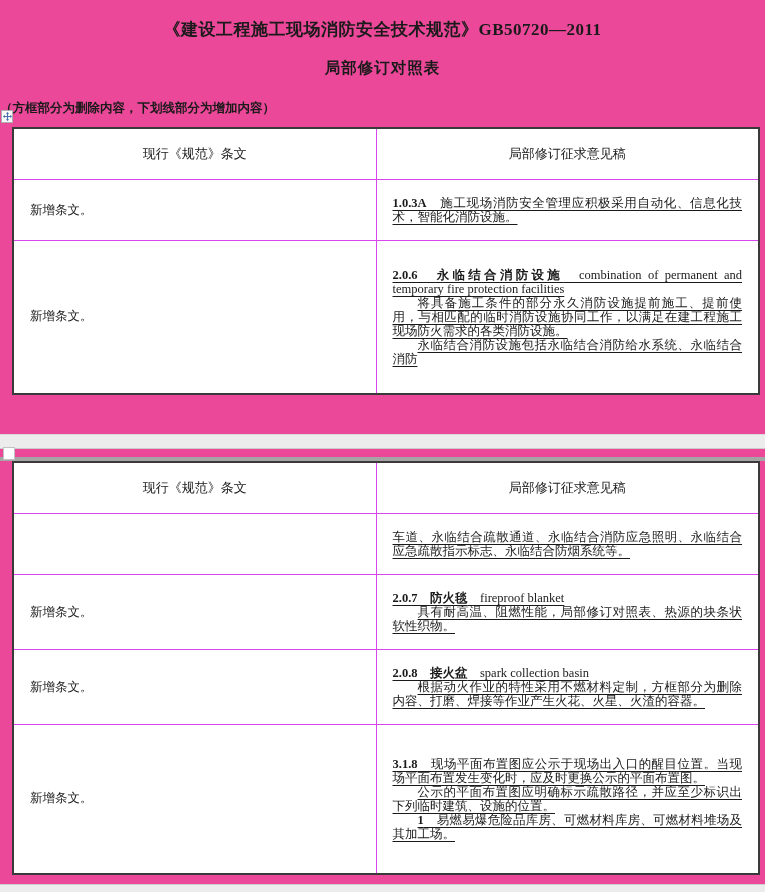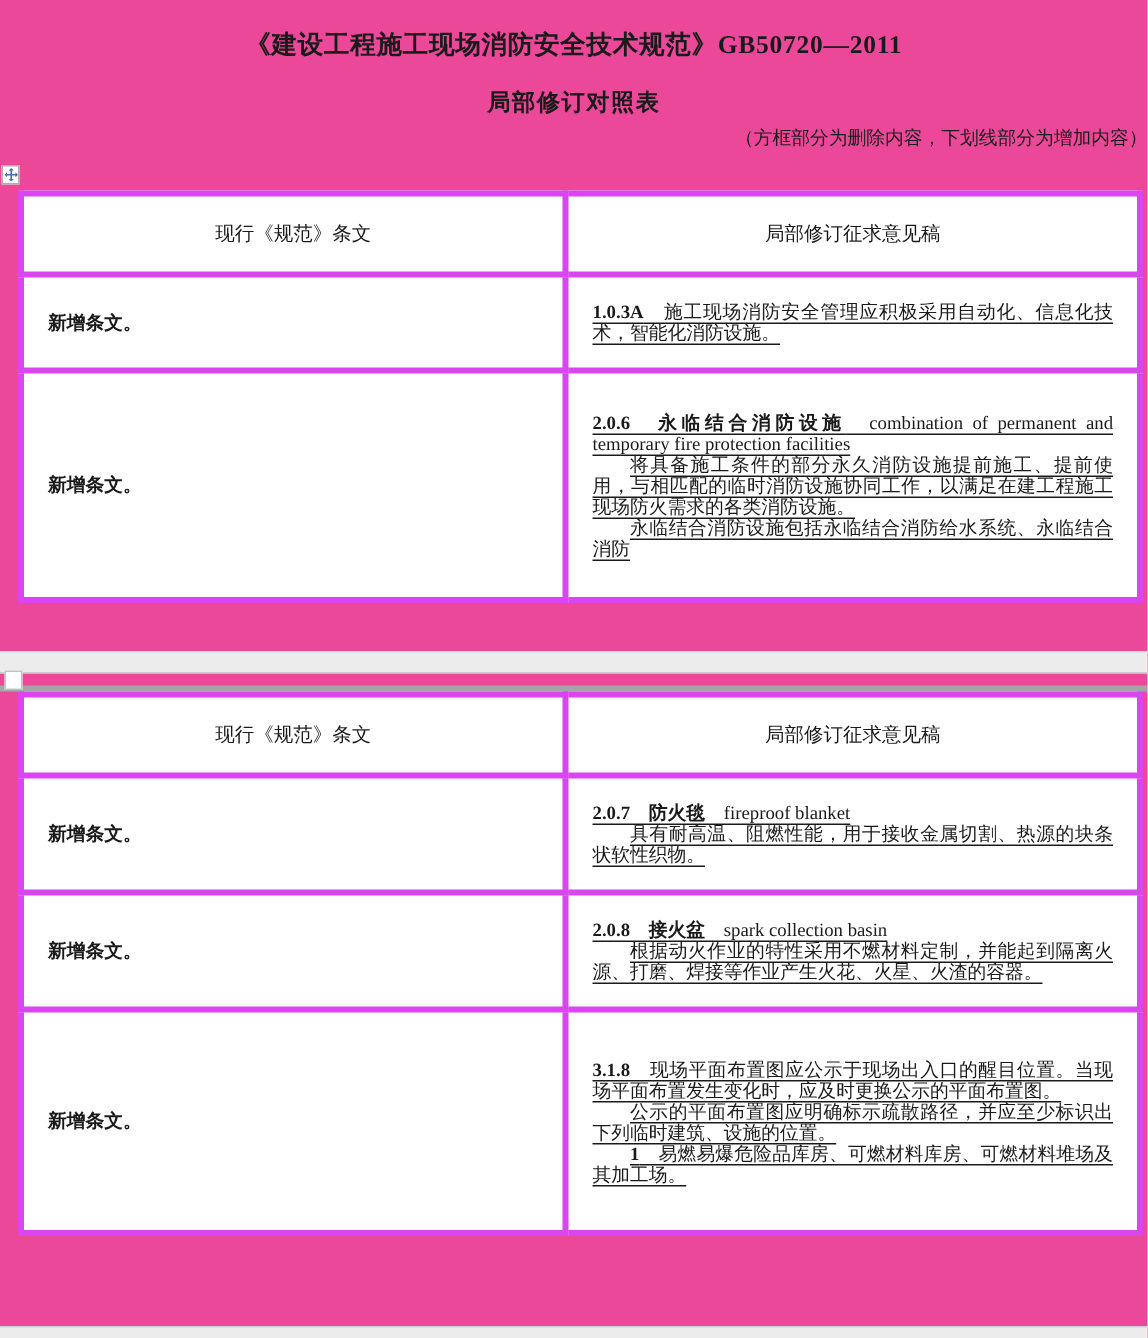--- a/index.html
+++ b/index.html
@@ -10,47 +10,47 @@
     font-family: "Liberation Serif", "DejaVu Serif", serif;
     color: #1a1a1a;
   }
   #canvas { position: relative; width: 765px; height: 892px; background: #ec4899; }
 
   
   .doc-title    { position: absolute; top: 18px;  left: 0; width: 100%; text-align: center;
                   font-weight: bold; font-size: 17px; letter-spacing: .5px; }
   .doc-subtitle { position: absolute; top: 58px;  left: 0; width: 100%; text-align: center;
                   font-weight: bold; font-size: 15.5px; letter-spacing: 1px; font-family: Liberation Serif, serif; }
-  .doc-note     { position: absolute; top: 84px;  left: 0; width: 100%; text-align: right;
-                  font-weight: normal; font-size: 12.5px; }
+  .doc-note     { position: absolute; top: 100px;  left: 0; width: 100%; text-align: left;
+                  font-weight: bold; font-size: 12.5px; }
 
   
   .move-handle { position: absolute; left: 1px; top: 110px; width: 12px; height: 13px;
                  border: 1px solid #aeaeae; background: #fafafa;
                  display: flex; align-items: center; justify-content: center; box-sizing: border-box; }
   .page-gap    { position: absolute; left: 0; top: 434px; width: 765px; height: 13px;
                  background: #ececec; border-top: 1px solid #d9d9d9; border-bottom: 1px solid #cccccc; }
   .page2-edge  { position: absolute; left: 0; top: 457px; width: 765px; height: 4px; background: #a5a5a5; }
   .page2-tab   { position: absolute; left: 3px; top: 447px; width: 12px; height: 13px;
                  background: #ffffff; border: 1px solid #c2c2c2; box-sizing: border-box; z-index: 2; }
   .bottom-gap  { position: absolute; left: 0; top: 884px; width: 765px; height: 8px;
                  background: #ececec; border-top: 1px solid #cfcfcf; }
 
   
   table.cmp { position: absolute; left: 12px; width: 746px;
               border-collapse: collapse; table-layout: fixed; background: #fff; }
   table.t1  { top: 127px; }
   table.t2  { top: 461px; }
   table.cmp { border: 2px solid #3a3a3a; }
-  table.cmp td { border: 4px solid #d946ef; padding: 16px; vertical-align: middle; overflow: hidden; }
+  table.cmp td { border: 1px solid #d946ef; padding: 16px; vertical-align: middle; overflow: hidden; }
 
   tr.hdr td { text-align: center; font-size: 13px; }
   tr.sec td { text-align: center; font-size: 14px; font-weight: bold; }
 
-  td.newclause { font-size: 12.5px; padding: 0 0 0 6px; text-align: left; font-weight: bold; }
+  td.newclause { font-size: 12.5px; padding: 0 0 0 6px; text-align: left; }
   td.add       { padding: 2px 5px; }
 
   .para { margin: 0; font-size: 12.5px; line-height: 14px;
           text-align: justify; text-decoration: underline; text-underline-offset: 3px; }
   .para.indent { text-indent: 2em; }
   .clause-num  { font-weight: bold; }
 </style>
 </head>
 <body>
 
@@ -100,32 +100,38 @@
   <table class="cmp t2">
     <colgroup>
         <col style="width:363px">
         <col style="width:383px">
       </colgroup>
     <tbody>
         <tr class="hdr" style="height:32px">
       <td>现行《规范》条文</td>
       <td>局部修订征求意见稿</td>
     </tr>
+    <tr style="height:56px">
+      <td class="newclause"></td>
+      <td class="add">
+        <p class="para">车道、永临结合疏散通道、永临结合消防应急照明、永临结合应急疏散指示标志、永临结合防烟系统等。</p>
+      </td>
+    </tr>
     <tr style="height:74px">
       <td class="newclause">新增条文。</td>
       <td class="add">
         <p class="para"><b class="clause-num">2.0.7　防火毯</b><span>　fireproof blanket</span></p>
-        <p class="para indent">具有耐高温、阻燃性能，用于接收金属切割、热源的块条状软性织物。</p>
+        <p class="para indent">具有耐高温、阻燃性能，局部修订对照表、热源的块条状软性织物。</p>
       </td>
     </tr>
     <tr style="height:74px">
       <td class="newclause">新增条文。</td>
       <td class="add">
         <p class="para"><b class="clause-num">2.0.8　接火盆</b><span>　spark collection basin</span></p>
-        <p class="para indent">根据动火作业的特性采用不燃材料定制，并能起到隔离火源、打磨、焊接等作业产生火花、火星、火渣的容器。</p>
+        <p class="para indent">根据动火作业的特性采用不燃材料定制，方框部分为删除内容、打磨、焊接等作业产生火花、火星、火渣的容器。</p>
       </td>
     </tr>
     <tr style="height:149px">
       <td class="newclause">新增条文。</td>
       <td class="add">
         <p class="para"><b class="clause-num">3.1.8</b><span>　现场平面布置图应公示于现场出入口的醒目位置。当现场平面布置发生变化时，应及时更换公示的平面布置图。</span></p>
         <p class="para indent">公示的平面布置图应明确标示疏散路径，并应至少标识出下列临时建筑、设施的位置。</p>
         <p class="para indent"><b class="clause-num">1</b><span>　易燃易爆危险品库房、可燃材料库房、可燃材料堆场及其加工场。</span></p>
       </td>
     </tr>

